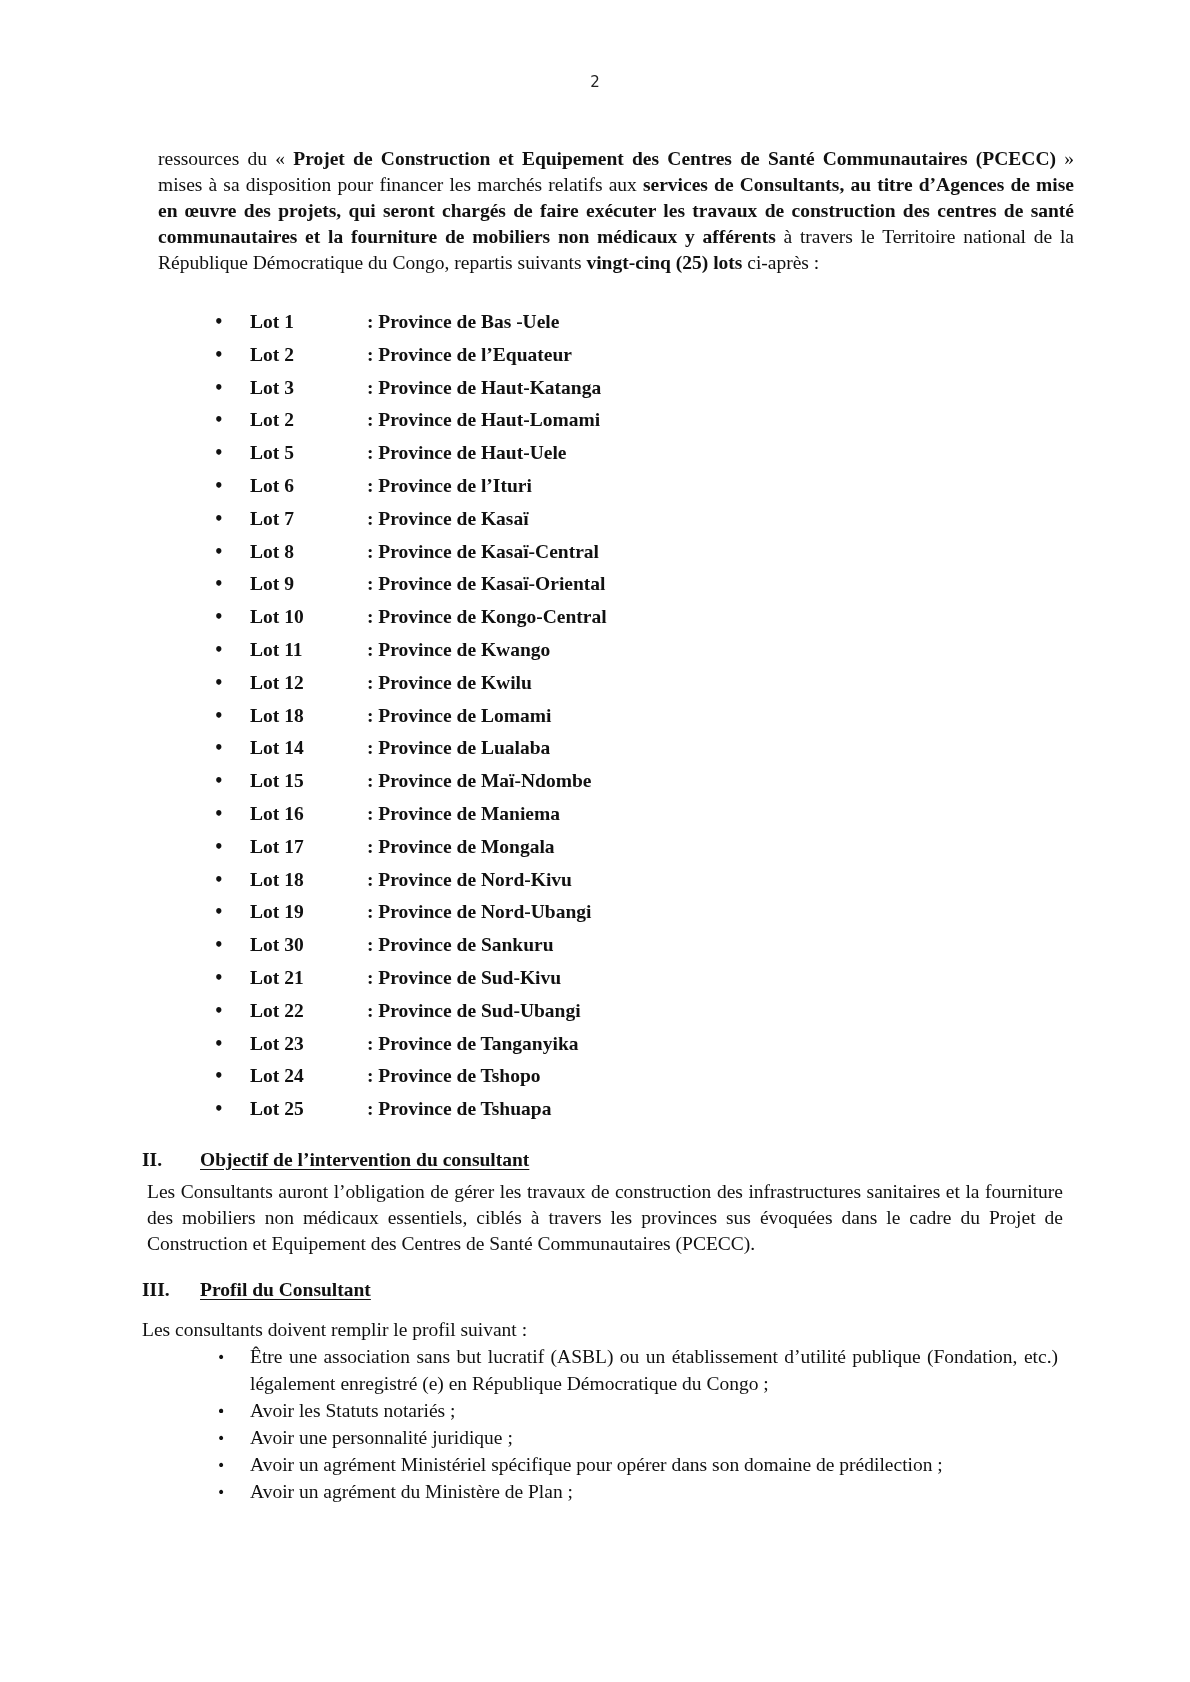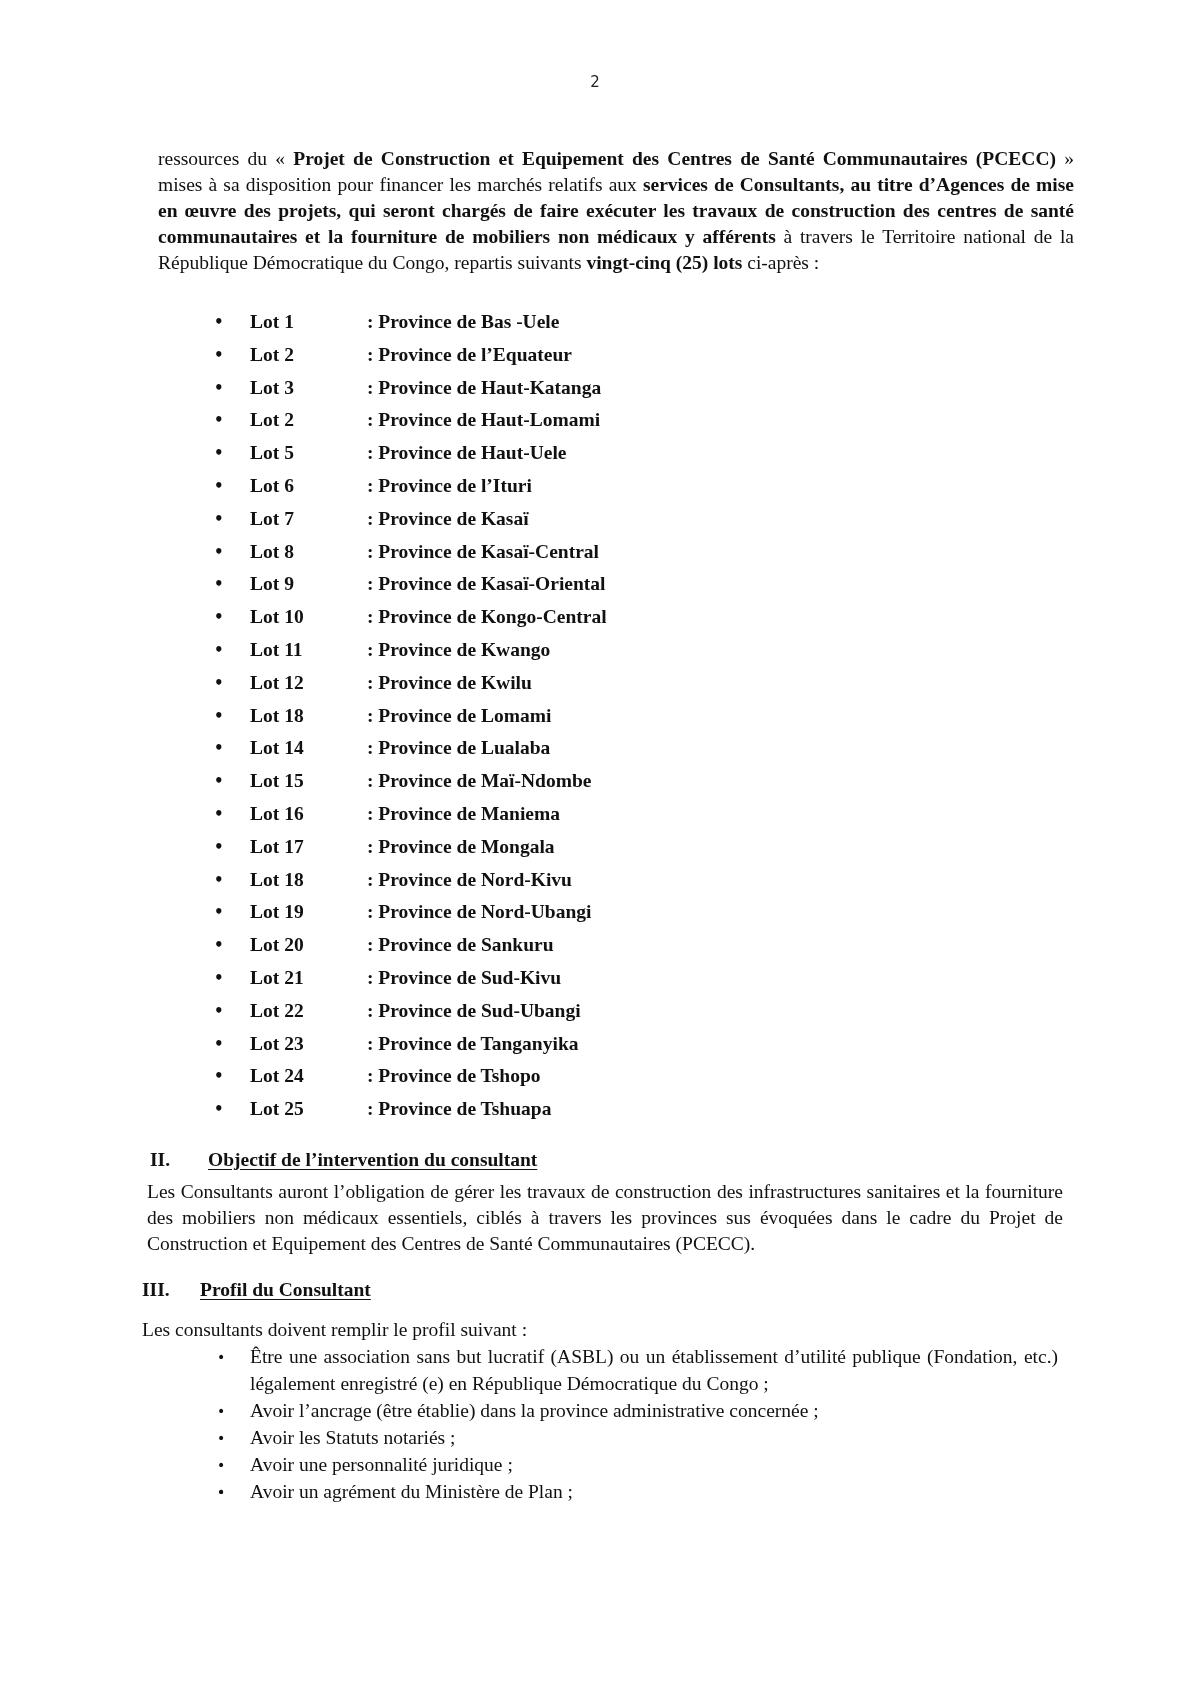--- a/index.html
+++ b/index.html
@@ -124,21 +124,21 @@
       <span class="lot-label">Lot 18</span>
       <span class="lot-prov">: Province de Nord-Kivu</span>
     </li>
     <li class="lot">
       <span class="bullet">•</span>
       <span class="lot-label">Lot 19</span>
       <span class="lot-prov">: Province de Nord-Ubangi</span>
     </li>
     <li class="lot">
       <span class="bullet">•</span>
-      <span class="lot-label">Lot 20</span>
+      <span class="lot-label">Lot 30</span>
       <span class="lot-prov">: Province de Sankuru</span>
     </li>
     <li class="lot">
       <span class="bullet">•</span>
       <span class="lot-label">Lot 21</span>
       <span class="lot-prov">: Province de Sud-Kivu</span>
     </li>
     <li class="lot">
       <span class="bullet">•</span>
       <span class="lot-label">Lot 22</span>
@@ -154,30 +154,30 @@
       <span class="lot-label">Lot 24</span>
       <span class="lot-prov">: Province de Tshopo</span>
     </li>
     <li class="lot">
       <span class="bullet">•</span>
       <span class="lot-label">Lot 25</span>
       <span class="lot-prov">: Province de Tshuapa</span>
     </li>
   </ul>
 
-<div class="heading serif" style="top:1147px;margin-left:8px;">
+<div class="heading serif" style="top:1147px;">
   <span class="num">II.</span><span class="title">Objectif de l’intervention du consultant</span>
 </div>
 <p class="para serif" style="top:1174px; margin:5px;">Les Consultants auront l’obligation de gérer les travaux de construction des infrastructures sanitaires et la fourniture des mobiliers non médicaux essentiels, ciblés à travers les provinces sus évoquées dans le cadre du Projet de Construction et Equipement des Centres de Santé Communautaires (PCECC).</p>
 
 <div class="heading serif" style="top:1277px;">
   <span class="num">III.</span><span class="title">Profil du Consultant</span>
 </div>
 <div class="profile-intro serif">Les consultants doivent remplir le profil suivant :</div>
 
 <ul class="profile-list serif" id="profile-list">
     <li class="profile-item"><span class="bullet">•</span><span>Être une association sans but lucratif (ASBL) ou un établissement d’utilité publique (Fondation, etc.) légalement enregistré (e) en République Démocratique du Congo ;</span></li>
-    <li class="profile-item"><span class="bullet">•</span><span>Avoir l’ancrage (être établie) dans la province administrative concernée ;</span></li>
+    <li class="profile-item"><span class="bullet">•</span></li>
     <li class="profile-item"><span class="bullet">•</span><span>Avoir les Statuts notariés ;</span></li>
     <li class="profile-item"><span class="bullet">•</span><span>Avoir une personnalité juridique ;</span></li>
-    <li class="profile-item"><span class="bullet">•</span></li>
+    <li class="profile-item"><span class="bullet">•</span><span>Avoir un agrément Ministériel spécifique pour opérer dans son domaine de prédilection ;</span></li>
     <li class="profile-item"><span class="bullet">•</span><span>Avoir un agrément du Ministère de Plan ;</span></li>
   </ul>
 
 </body></html>

